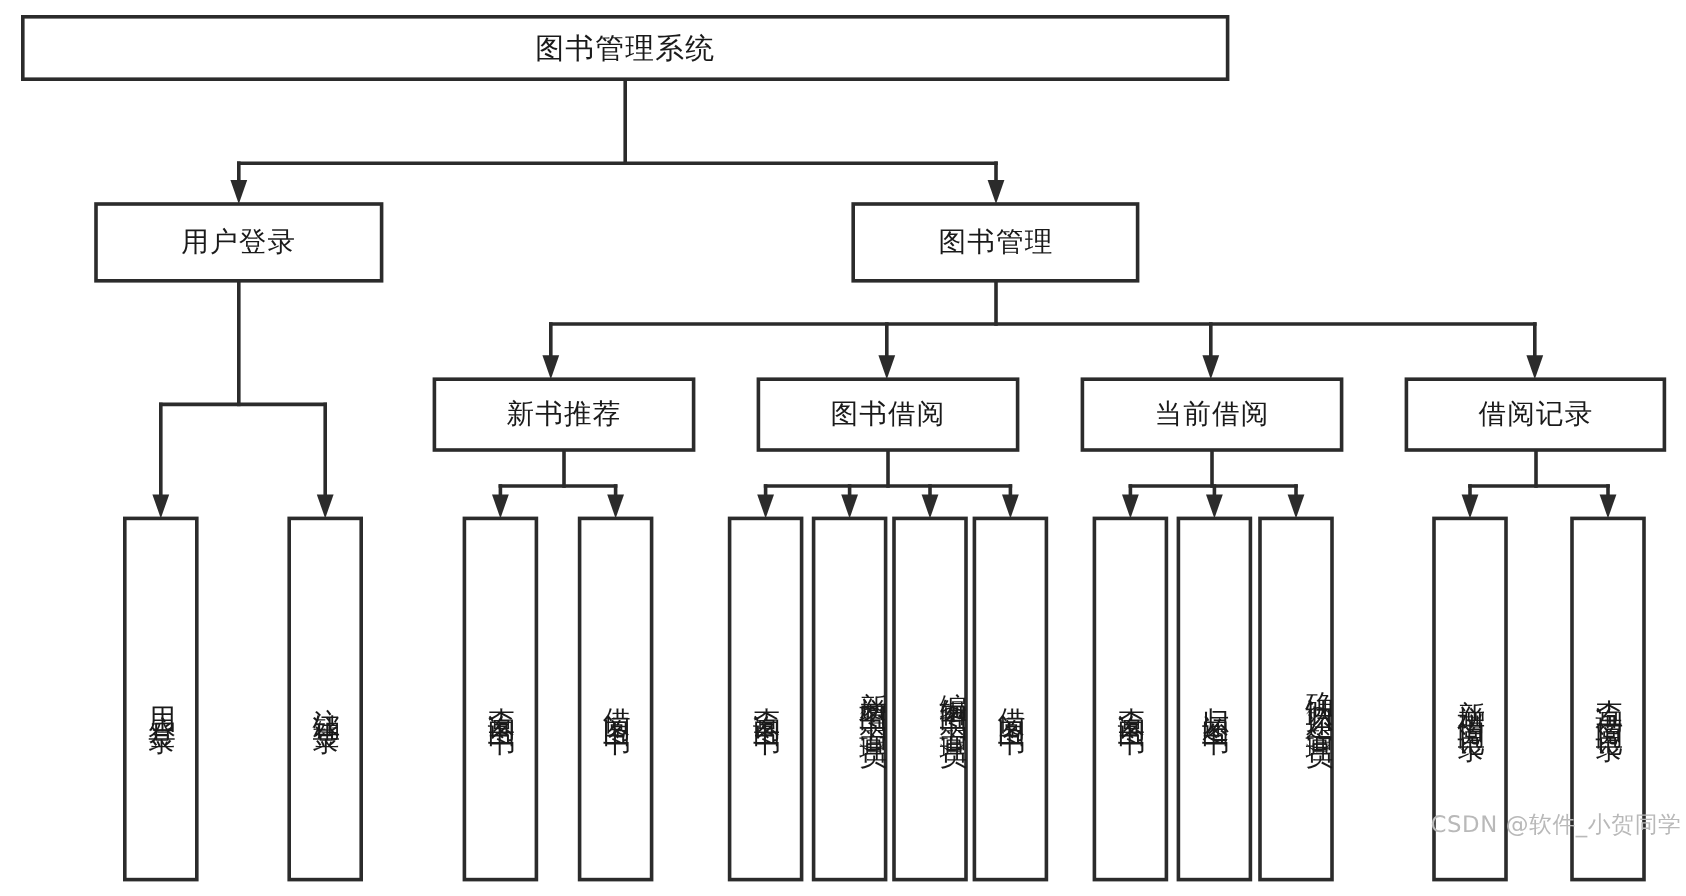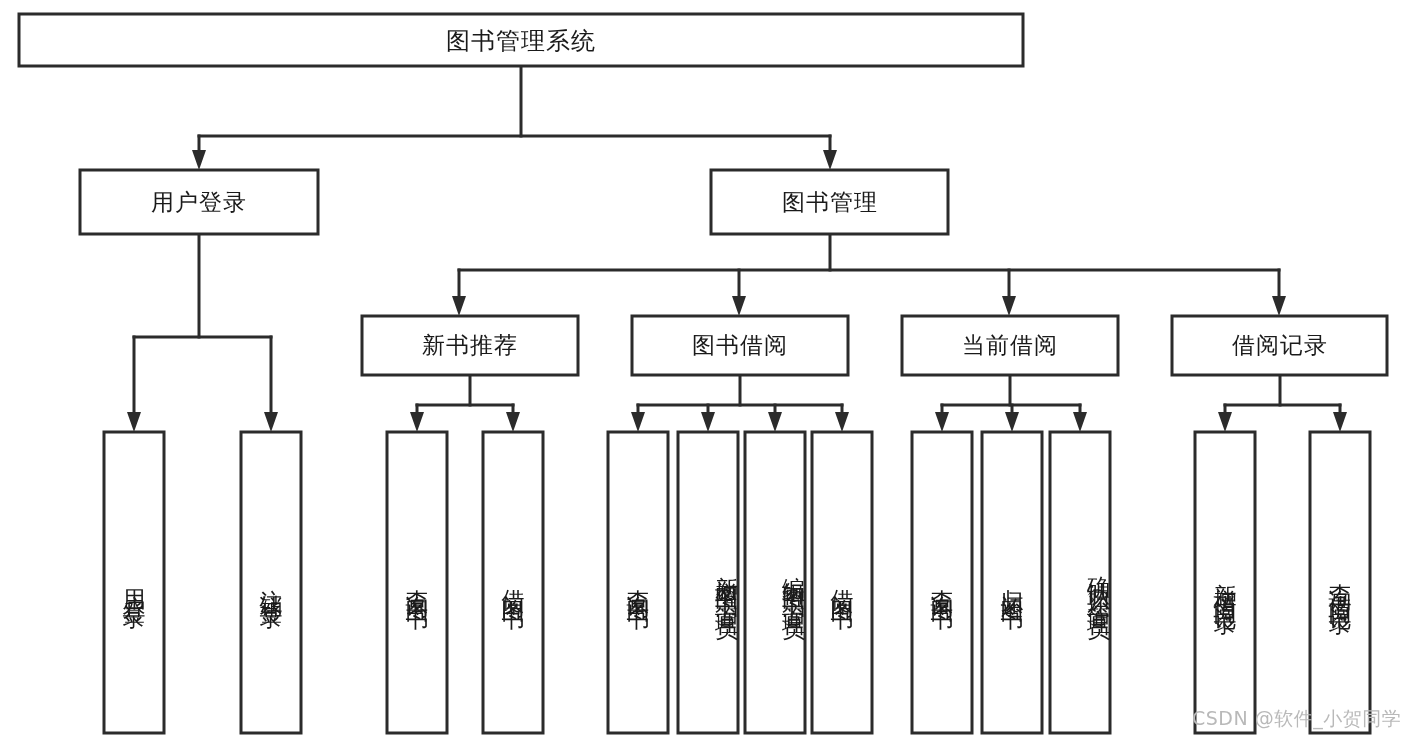--- a/index.html
+++ b/index.html
@@ -214,14 +214,14 @@
   <div class="leaf-label" style="left:745px;top:440px;width:60px;height:290px;">编辑图书（管理员）</div>
   <div class="leaf-label center" style="left:812px;top:432px;width:60px;height:301px;">借阅图书</div>
 
   <div class="leaf-label center" style="left:912px;top:432px;width:60px;height:301px;">查询图书</div>
   <div class="leaf-label center" style="left:982px;top:432px;width:60px;height:301px;">归还图书</div>
   <div class="leaf-label" style="left:1050px;top:440px;width:60px;height:290px;">确认归还（管理员）</div>
 
   <div class="leaf-label center" style="left:1195px;top:432px;width:60px;height:301px;">新增借阅记录</div>
   <div class="leaf-label center" style="left:1310px;top:432px;width:60px;height:301px;">查询借阅记录</div>
 
-  <div class="watermark" style="left:1192px;top:706px;">CSDN @软件_小贺同学</div>
+  <div class="watermark" style="left:1192px;top:674px;">CSDN @软件_小贺同学</div>
 </div>
 
 </body></html>

